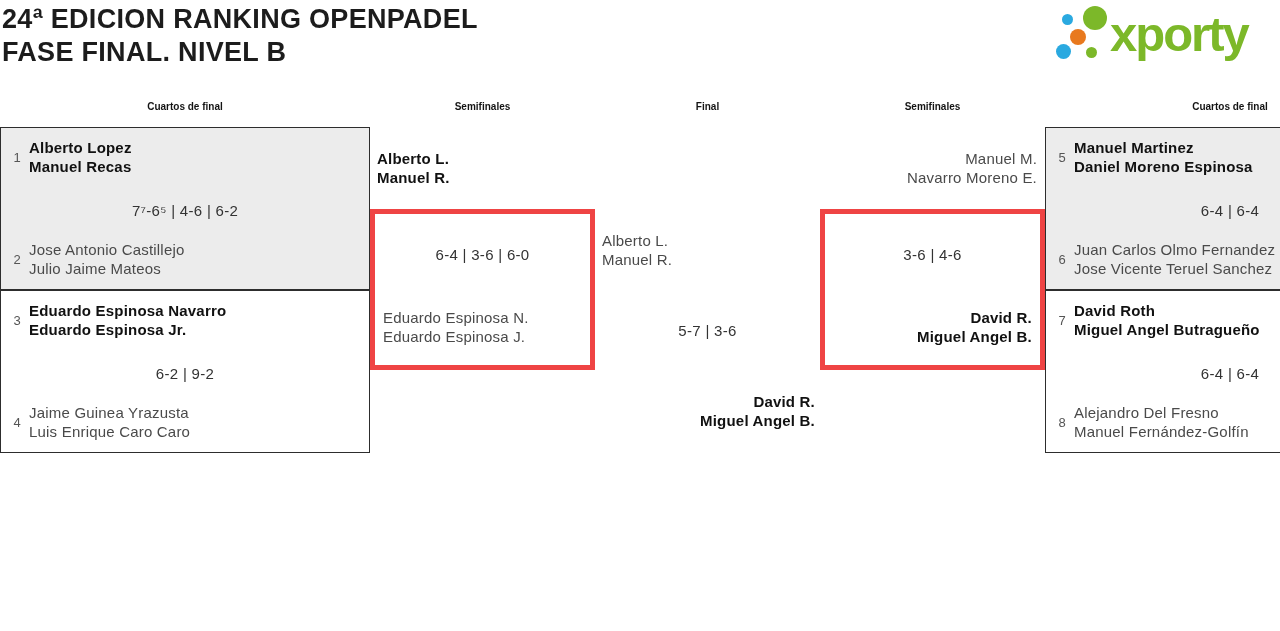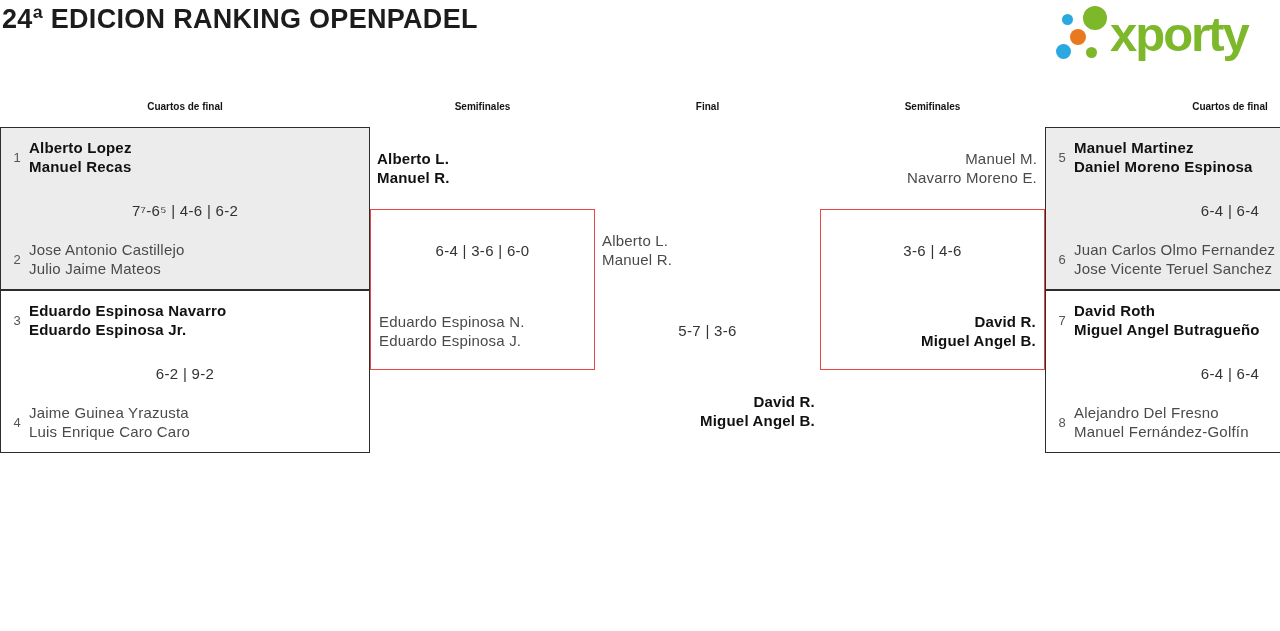--- a/index.html
+++ b/index.html
@@ -17,21 +17,21 @@
               letter-spacing:-2px; line-height:56px; }
 
   
   .round-header { position:absolute; top:97px; height:20px; text-align:center;
                   font-size:10px; font-weight:700; color:#141414; line-height:20px; }
 
   
   .match-box { position:absolute; width:370px; height:163px; box-sizing:border-box;
                border:1px solid #2d2d2d; background:#fff; }
   .sf-box    { position:absolute; width:225px; height:161px; box-sizing:border-box;
-               border:1px solid #ef4444; background:#fff; }
+               border:5px solid #ef4444; background:#fff; }
 
   .team-row { position:absolute; left:8px; right:8px; display:flex; align-items:center; }
   .team-row.top    { top:10px; }
   .team-row.bottom { bottom:11px; }
   .seed { width:16px; margin-right:4px; font-size:13px; color:#555; text-align:center; flex:0 0 auto; }
   .team-names { font-size:15px; line-height:19px; letter-spacing:0.2px; white-space:nowrap; }
   .winner { font-weight:700; color:#111; }
   .loser  { font-weight:400; color:#4a4a4a; }
 
   .score-line { position:absolute; left:0; right:0; top:74px; text-align:center;
@@ -51,20 +51,21 @@
   .final-team-right { position:absolute; left:595px; width:220px; top:392px; text-align:right;
                       font-size:15px; line-height:19px; letter-spacing:0.2px; }
 </style>
 </head>
 <body>
 
 <div id="canvas">
 
   <div class="title">
     <div>24ª EDICION RANKING OPENPADEL</div>
+    <div>FASE FINAL. NIVEL B</div>
   </div>
 
   <div class="logo">
     <div class="dot" style="left: 14px; top: 12px; width: 11px; height: 11px; background-color: rgb(42, 169, 224);"></div>
     <div class="dot" style="left: 35px; top: 4px; width: 24px; height: 24px; background-color: rgb(124, 184, 41);"></div>
     <div class="dot" style="left: 22px; top: 27px; width: 16px; height: 16px; background-color: rgb(232, 121, 30);"></div>
     <div class="dot" style="left: 8px; top: 42px; width: 15px; height: 15px; background-color: rgb(42, 169, 224);"></div>
     <div class="dot" style="left: 38px; top: 45px; width: 11px; height: 11px; background-color: rgb(124, 184, 41);"></div>
     <div class="wordmark" style="color: rgb(124, 184, 41);">xporty</div>
   </div>

